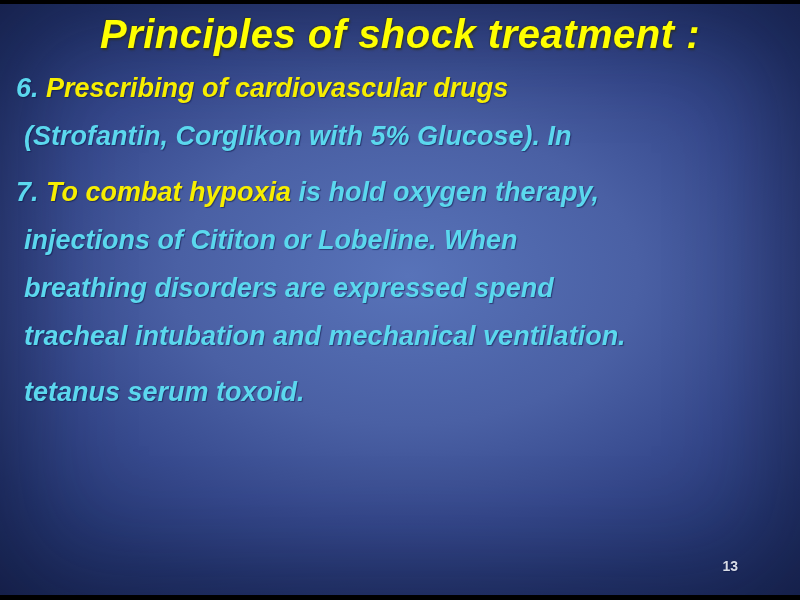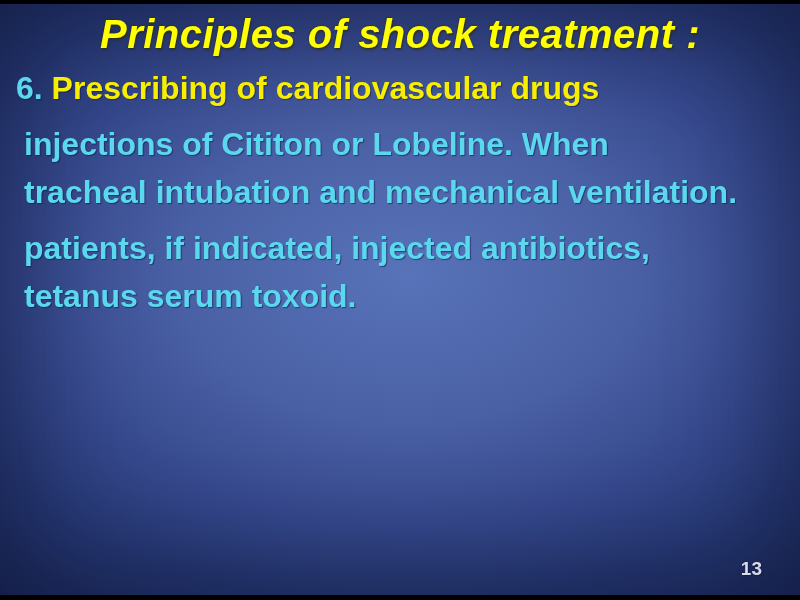--- a/index.html
+++ b/index.html
@@ -28,49 +28,52 @@
     letter-spacing:0.5px;
     text-shadow:1px 2px 2px rgba(45,45,10,0.65),-1px -1px 1px rgba(45,45,10,0.35);
   }
   .body{
     position:absolute;top:64px;left:0;right:0;z-index:3;
   }
   .para + .para{margin-top:8px;}
   .line{
     white-space:pre;
     height:48px;line-height:48px;
-    font-size:32px;font-weight:600;
+    font-size:27px;font-weight:600;
     margin-left:24px;
     text-shadow:1px 1px 1px rgba(12,22,70,0.55);
+    font-style:italic;
   }
   .line.first{margin-left:16px;}
   .page-number{
-    position:absolute;top:558px;right:38px;z-index:3;
-    font-size:19px;font-weight:600;
+    position:absolute;top:558px;right:62px;z-index:3;
+    font-size:14px;font-weight:600;
     text-shadow:1px 1px 1px rgba(12,22,70,0.6);
   }
 </style>
 </head>
 <body>
 
 <div class="slide">
   <div class="bg"></div>
   <div class="bar top"></div>
   <div class="bar bottom"></div>
 
   <h1 class="title" style="color: rgb(255, 255, 0);">Principles of shock treatment :</h1>
 
   <div class="body">
       <div class="para">
         <div class="line first"><span class="seg" style="color: rgb(91, 216, 238);">6. </span><span class="seg" style="color: rgb(247, 238, 0);">Prescribing of cardiovascular drugs</span></div>
+        <div class="line"><span class="seg" style="color: rgb(91, 216, 238);">(Strofantin, Corglikon with 5% Glucose). In</span></div>
       </div>
       <div class="para">
+        <div class="line first"><span class="seg" style="color: rgb(91, 216, 238);">7. </span><span class="seg" style="color: rgb(247, 238, 0);">To combat hypoxia</span><span class="seg" style="color: rgb(91, 216, 238);"> is hold oxygen therapy,</span></div>
         <div class="line"><span class="seg" style="color: rgb(91, 216, 238); margin-top: 36px;">injections of Cititon or Lobeline. When</span></div>
+        <div class="line"><span class="seg" style="color: rgb(91, 216, 238);">breathing disorders are expressed spend</span></div>
         <div class="line"><span class="seg" style="color: rgb(91, 216, 238);">tracheal intubation and mechanical ventilation.</span></div>
       </div>
       <div class="para">
-        <div class="line"><span class="seg" style="color: rgb(91, 216, 238);">patients, if indicated, injected antibiotics,</span></div>
         <div class="line"><span class="seg" style="color: rgb(91, 216, 238);">tetanus serum toxoid.</span></div>
       </div>
     </div>
 
   <div class="page-number" style="color: rgb(216, 220, 230);">13</div>
 </div>
 
 </body></html>

